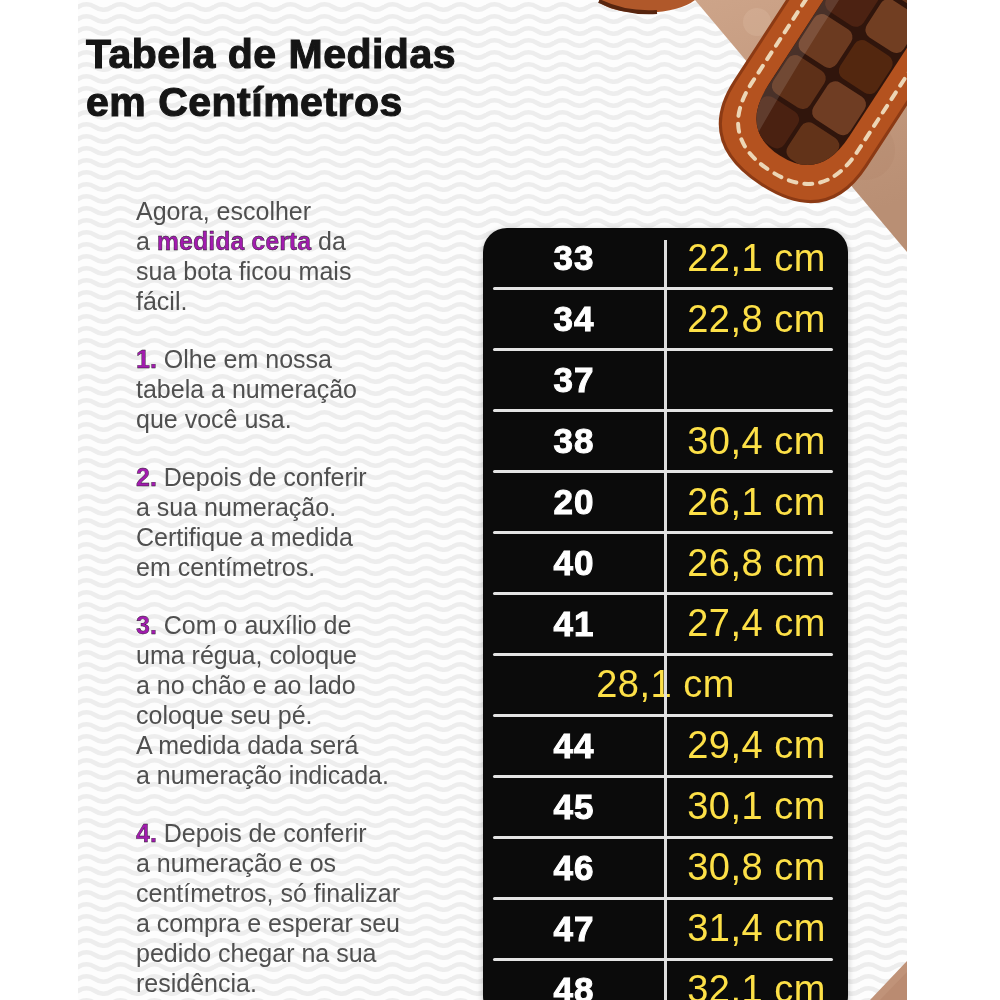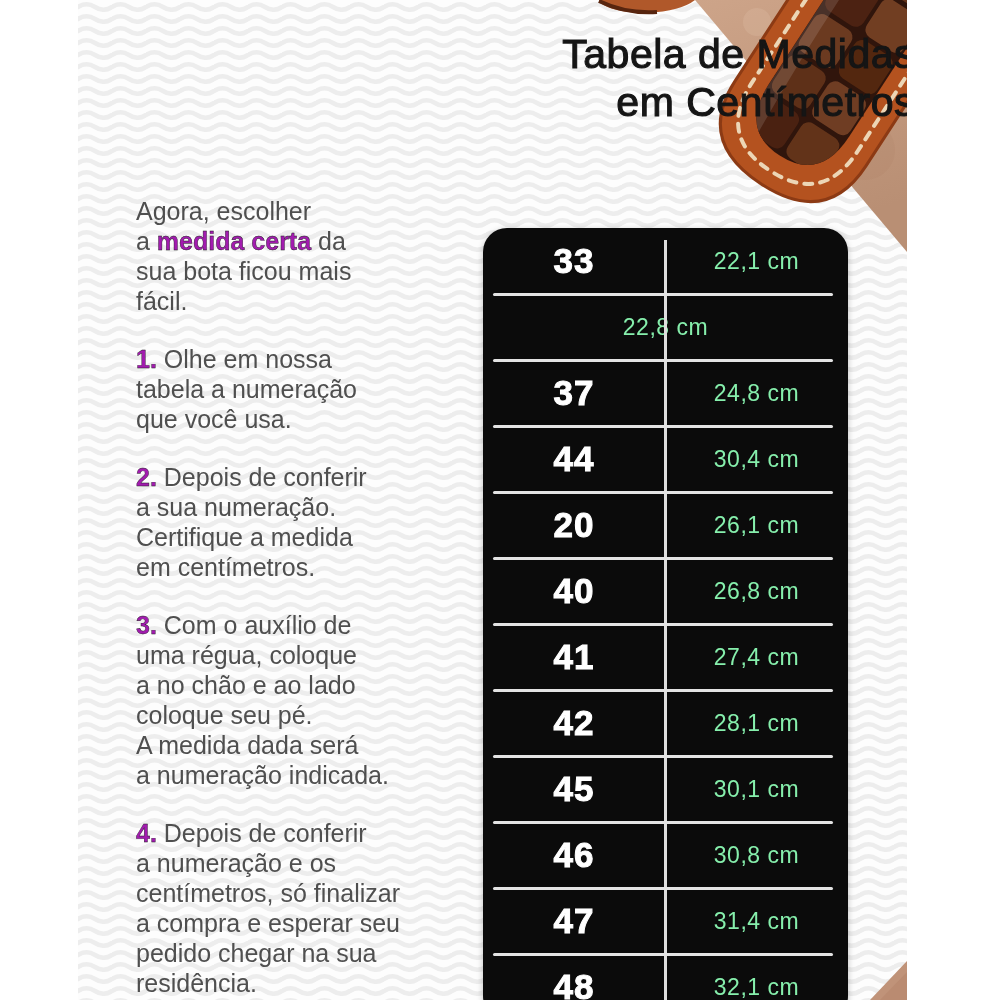--- a/index.html
+++ b/index.html
@@ -4,41 +4,41 @@
 <style>
   * { margin:0; padding:0; box-sizing:border-box; }
   html,body { width:1000px; height:1000px; background:#ffffff; font-family:"Liberation Sans", sans-serif; }
   .canvas { position:relative; width:1000px; height:1000px; background:#ffffff; overflow:hidden; }
 
   
   .flyer { position:absolute; left:78px; top:0; width:829px; height:1000px; background:#fdfdfd; overflow:hidden; }
   .waves { position:absolute; inset:0; z-index:0; }
 
   
-  .title { position:absolute; top:30px; left:8px; width:100%; text-align:right; z-index:3;
-           font-weight:normal; font-size:41px; line-height:48px; color:#151515; letter-spacing:.5px;
+  .title { position:absolute; top:30px; left:8px; width:100%; text-align:left; z-index:3;
+           font-weight:bold; font-size:41px; line-height:48px; color:#151515; letter-spacing:.5px;
            -webkit-text-stroke:1.1px #151515; }
 
   
   .left-col { position:absolute; left:58px; top:196px; width:312px; z-index:3;
               color:#4f4f4f; font-size:25px; line-height:30px; }
   .left-col p { white-space:pre-line; margin:0 0 28px 0; }
   .left-col b { color:#a21caf; font-weight:bold; -webkit-text-stroke:.4px #1a1a1a; }
 
   
   .size-table { position:absolute; left:405px; top:193px; width:365px; height:792px; z-index:2;
                 background:#0b0b0b; border-radius:24px; display:flex; flex-direction:column;
                 box-shadow:0 2px 6px rgba(0,0,0,.25);margin-top:35px; }
   .size-row { flex:1; display:flex; position:relative; align-items:center; }
   .size-row:not(:last-child)::after { content:""; position:absolute; left:10px; right:15px; bottom:-1.5px;
                 height:3px; background:#e3e3e3; border-radius:2px; z-index:2; }
   .cell { display:flex; align-items:center; justify-content:center; height:100%; }
   .cell.size { width:182px; color:#ffffff; font-weight:bold; font-size:35px; letter-spacing:1px;
                -webkit-text-stroke:1px #ffffff; }
-  .cell.cm { flex:1; color:#86efac; font-size:23px; letter-spacing:.5px; }
+  .cell.cm { flex:1; color:#fde047; font-size:38px; letter-spacing:.5px; }
   .col-divider { position:absolute; left:181px; top:12px; bottom:10px; width:3px; background:#dedede; z-index:1; }
 
   
   .boot-photo { position:absolute; left:519px; top:0; width:310px; height:262px; z-index:1; }
   .corner-photo { position:absolute; right:0; bottom:0; width:37px; height:39px; z-index:1; }
 </style>
 </head>
 <body>
 
 <div class="canvas">
@@ -136,45 +136,48 @@
     </div>
 
     <div class="size-table">
       <div class="col-divider"></div>
 
       <div class="size-row">
           <div class="cell size">33</div>
           <div class="cell cm">22,1 cm</div>
         </div>
       <div class="size-row">
+          <div class="cell size">34</div>
           <div class="cell cm">22,8 cm</div>
         </div>
       <div class="size-row">
           <div class="cell size">37</div>
-          <div class="cell cm">24,8 cm</div>
         </div>
       <div class="size-row">
-          <div class="cell size">44</div>
+          <div class="cell size">38</div>
           <div class="cell cm">30,4 cm</div>
         </div>
       <div class="size-row">
           <div class="cell size">20</div>
           <div class="cell cm">26,1 cm</div>
         </div>
       <div class="size-row">
           <div class="cell size">40</div>
           <div class="cell cm">26,8 cm</div>
         </div>
       <div class="size-row">
           <div class="cell size">41</div>
           <div class="cell cm">27,4 cm</div>
         </div>
       <div class="size-row">
-          <div class="cell size">42</div>
           <div class="cell cm">28,1 cm</div>
+        </div>
+      <div class="size-row">
+          <div class="cell size">44</div>
+          <div class="cell cm">29,4 cm</div>
         </div>
       <div class="size-row">
           <div class="cell size">45</div>
           <div class="cell cm">30,1 cm</div>
         </div>
       <div class="size-row">
           <div class="cell size">46</div>
           <div class="cell cm">30,8 cm</div>
         </div>
       <div class="size-row">

